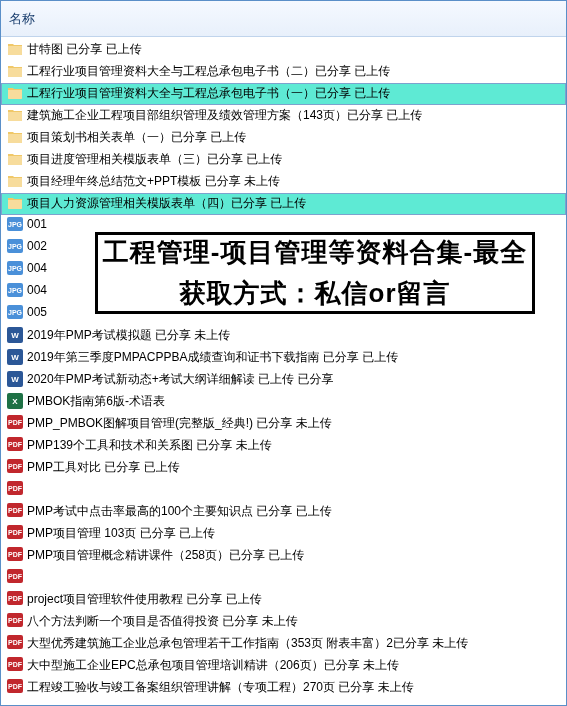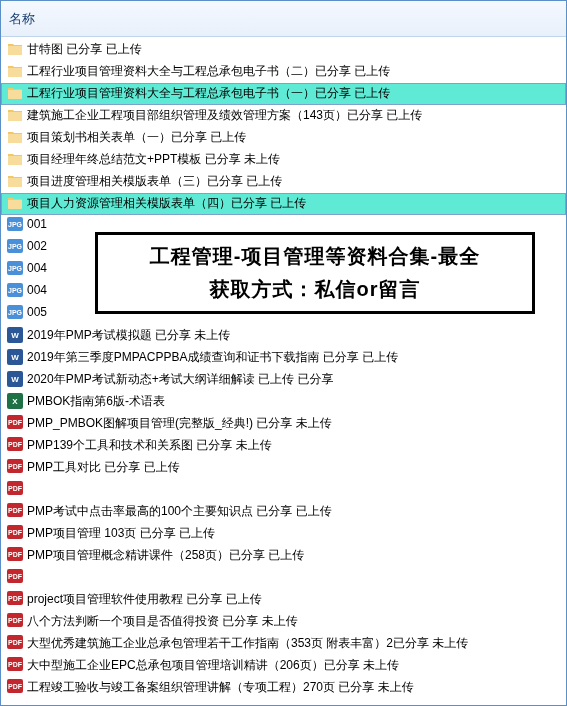--- a/index.html
+++ b/index.html
@@ -104,21 +104,21 @@
   height: 82px;
   background: #fff;
   border: 3px solid #000;
   display: flex;
   flex-direction: column;
   align-items: center;
   justify-content: center;
   gap: 6px;
 }
 .overlay-line {
-  font-size: 20px;
+  font-size: 26px;
   font-weight: bold;
   color: #000;
   letter-spacing: 1px;
 }
 </style>
 </head>
 <body>
 
 <div class="window">
   <div class="header">
@@ -170,30 +170,30 @@
         </span>
         <span class="label">项目策划书相关表单（一）已分享 已上传</span>
       </div>
       <div class="row">
         <span class="icon folder-icon">
           <svg viewBox="0 0 16 16">
             <path fill="#f0c868" d="M1 3h5l1 1h8v9a1 1 0 0 1-1 1H2a1 1 0 0 1-1-1z"></path>
             <path fill="#f7dc9c" d="M1 5h14v8a1 1 0 0 1-1 1H2a1 1 0 0 1-1-1z"></path>
           </svg>
         </span>
+        <span class="label">项目进度管理相关模版表单（三）已分享 已上传</span>
+      </div>
+      <div class="row">
+        <span class="icon folder-icon">
+          <svg viewBox="0 0 16 16">
+            <path fill="#f0c868" d="M1 3h5l1 1h8v9a1 1 0 0 1-1 1H2a1 1 0 0 1-1-1z"></path>
+            <path fill="#f7dc9c" d="M1 5h14v8a1 1 0 0 1-1 1H2a1 1 0 0 1-1-1z"></path>
+          </svg>
+        </span>
         <span class="label">项目经理年终总结范文+PPT模板 已分享 未上传</span>
-      </div>
-      <div class="row">
-        <span class="icon folder-icon">
-          <svg viewBox="0 0 16 16">
-            <path fill="#f0c868" d="M1 3h5l1 1h8v9a1 1 0 0 1-1 1H2a1 1 0 0 1-1-1z"></path>
-            <path fill="#f7dc9c" d="M1 5h14v8a1 1 0 0 1-1 1H2a1 1 0 0 1-1-1z"></path>
-          </svg>
-        </span>
-        <span class="label">项目进度管理相关模版表单（三）已分享 已上传</span>
       </div>
       <div class="row selected">
         <span class="icon folder-icon">
           <svg viewBox="0 0 16 16">
             <path fill="#f0c868" d="M1 3h5l1 1h8v9a1 1 0 0 1-1 1H2a1 1 0 0 1-1-1z"></path>
             <path fill="#f7dc9c" d="M1 5h14v8a1 1 0 0 1-1 1H2a1 1 0 0 1-1-1z"></path>
           </svg>
         </span>
         <span class="label">项目人力资源管理相关模版表单（四）已分享 已上传</span>
       </div>

